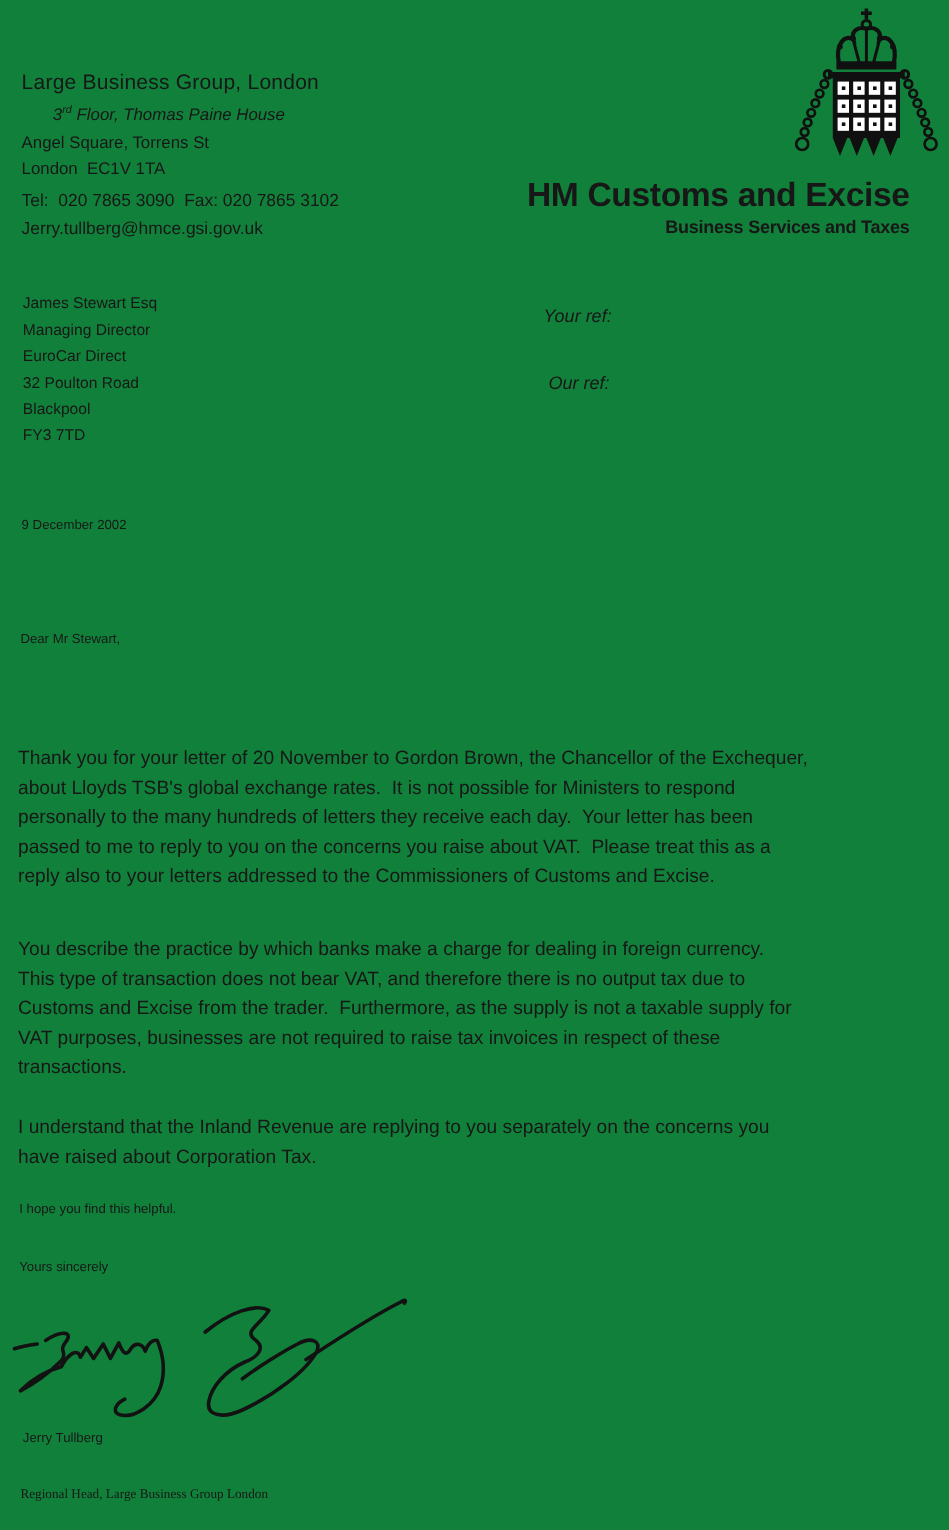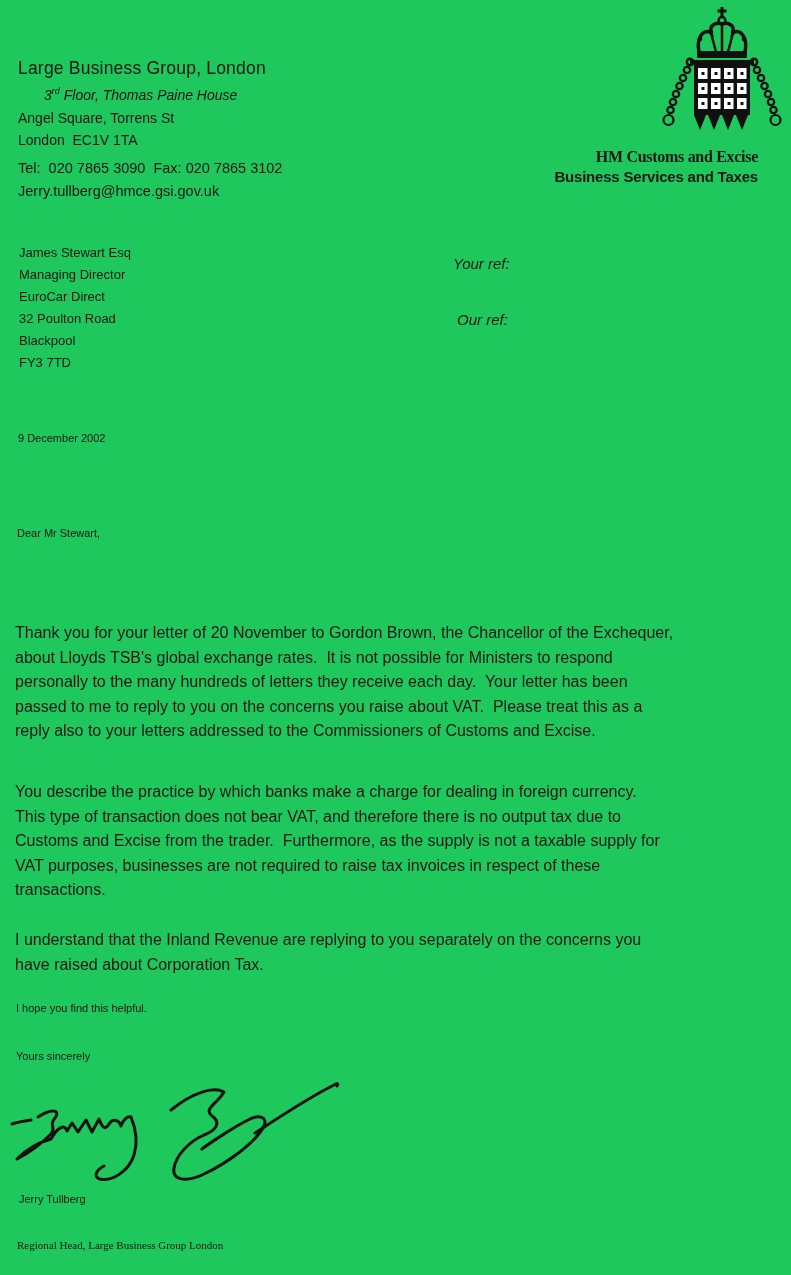--- a/index.html
+++ b/index.html
@@ -6,38 +6,37 @@
     margin: 0;
     padding: 0;
     background: #e8e8e8;
     font-family: "Liberation Sans", "DejaVu Sans", sans-serif;
   }
   .page {
     position: relative;
     width: 791px;
     height: 1275px;
     margin: 0 auto;
-    background: #22c55e;
+    background: #15803d;
     color: #1b1b1b;
     overflow: hidden;
     filter: contrast(1.04);
   }
   .abs { position: absolute; }
   .txt { white-space: pre-wrap; }
   .sender-main { font-size: 17.5px; letter-spacing: 0.2px; }
   .sender-line { font-size: 14px; }
   .italic { font-style: italic; margin-left: 26px; }
   .contact-line { font-size: 14.5px; }
   .dept-block { right: 33px; text-align: right; }
   .dept-name {
-    font-size: 16px;
+    font-size: 28px;
     font-weight: bold;
     letter-spacing: -0.3px;
     line-height: 1.1;
-    font-family: Liberation Serif, serif;
   }
   .dept-division {
     font-size: 15px;
     font-weight: bold;
     letter-spacing: -0.2px;
     margin-top: 2px;
   }
   .recipient {
     font-size: 13px;
     line-height: 22px;

